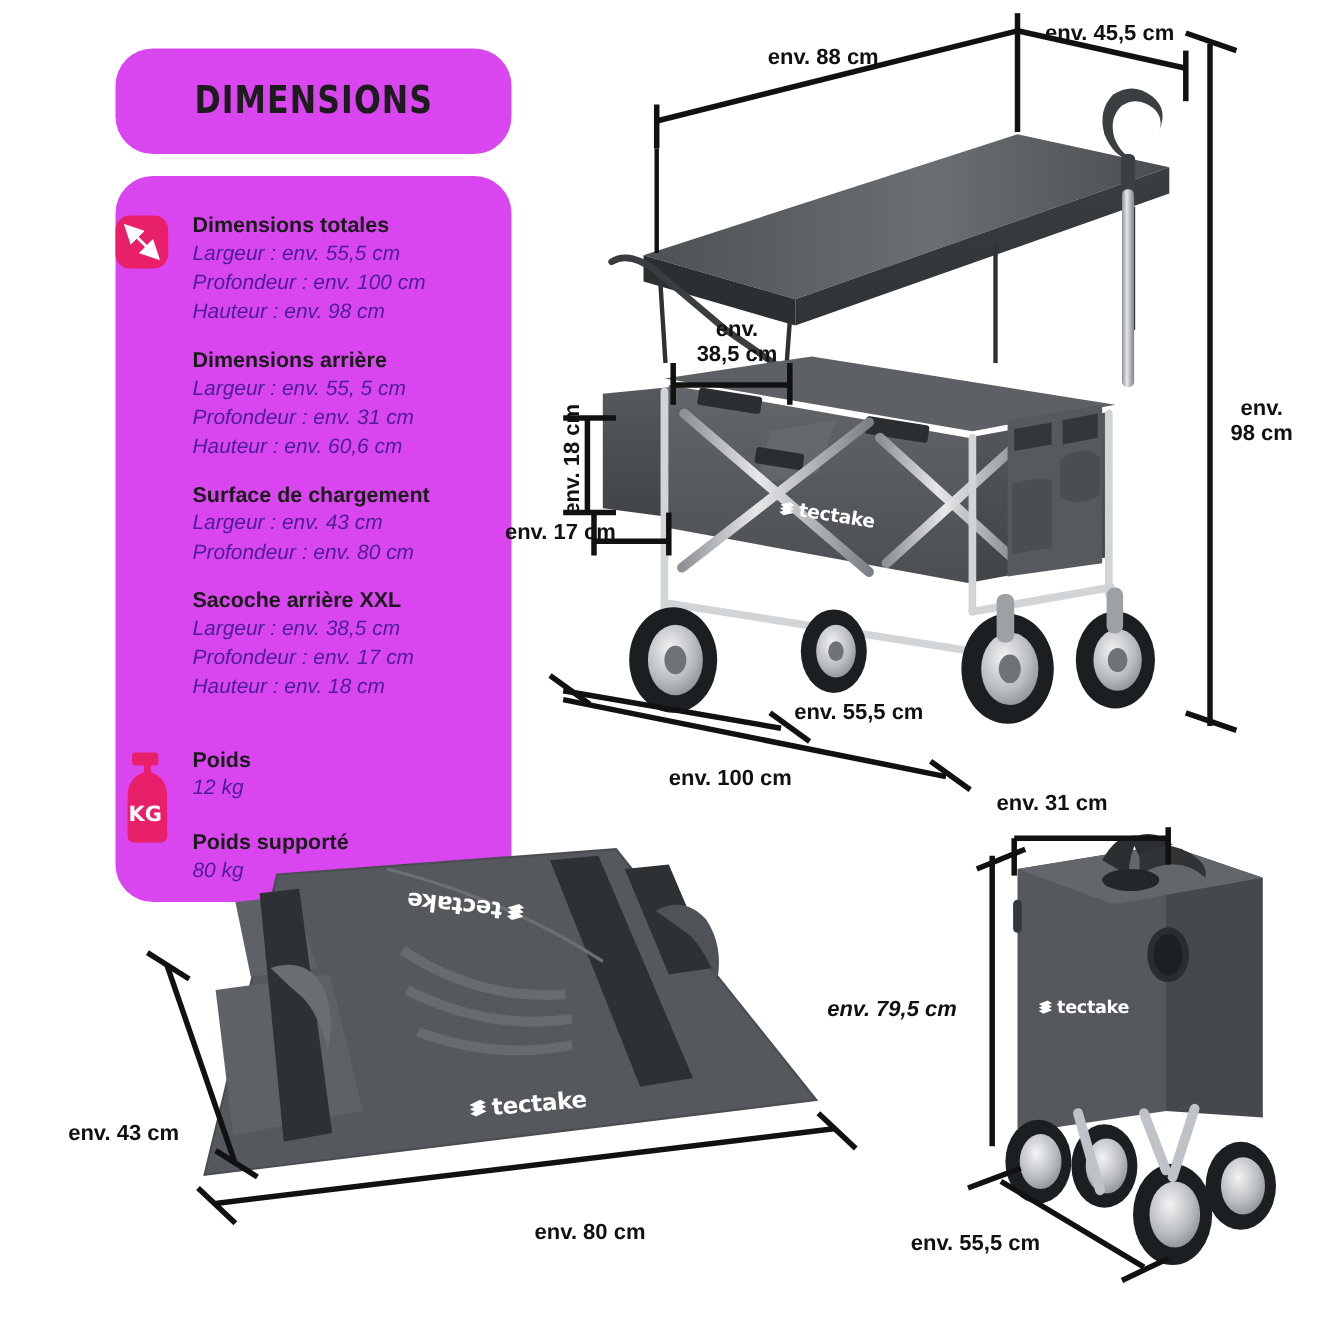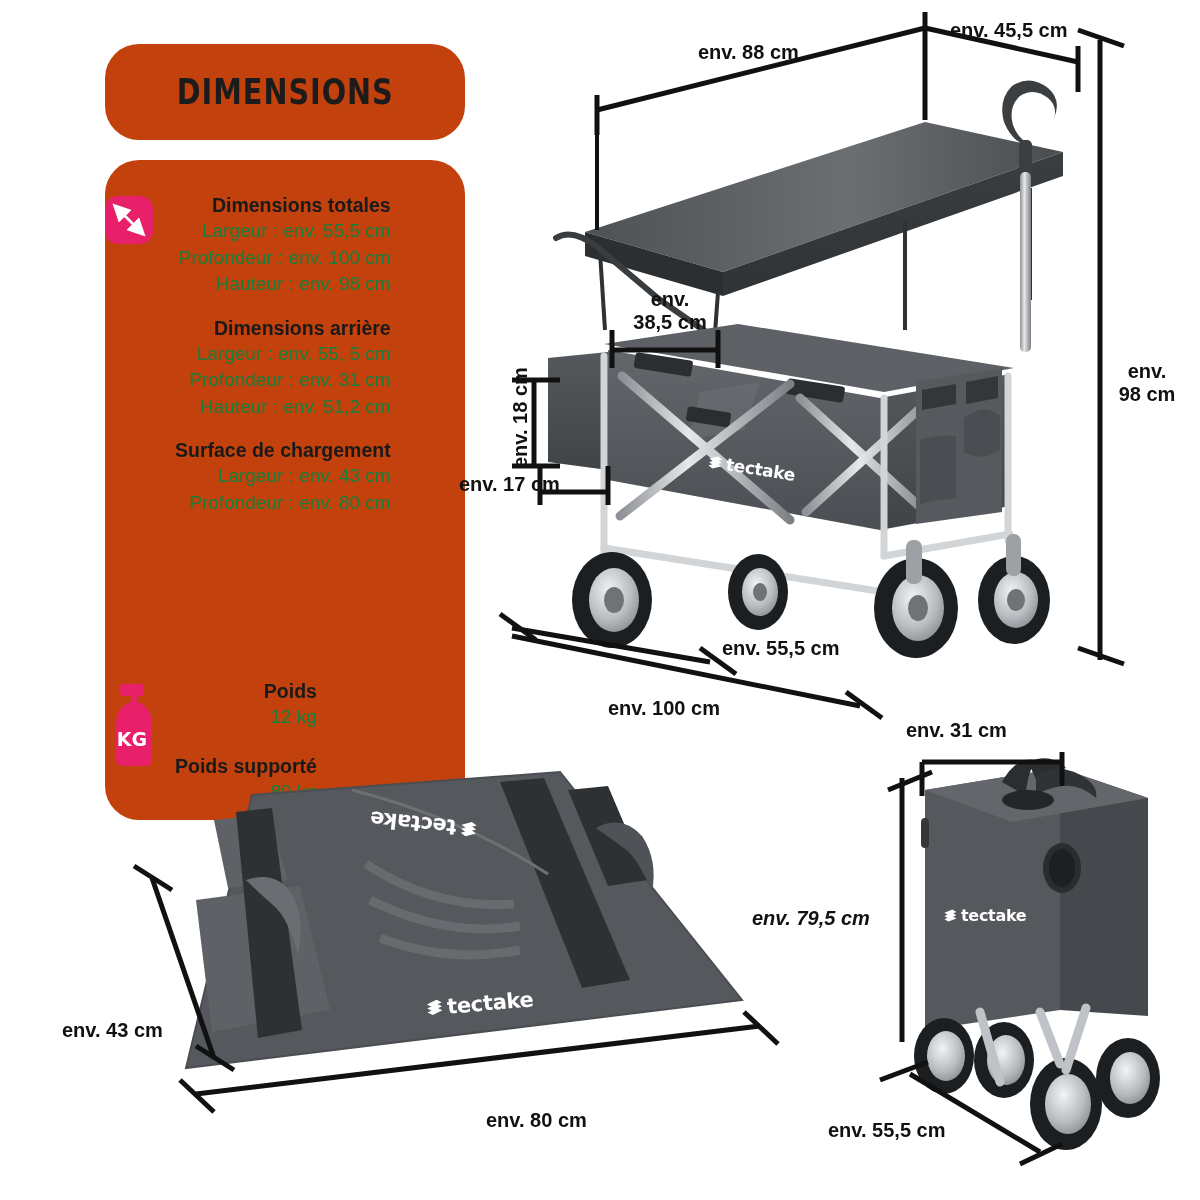--- a/index.html
+++ b/index.html
@@ -7,45 +7,45 @@
     width: 1200px; height: 1200px;
     background: #ffffff;
     font-family: "Liberation Sans", sans-serif;
     overflow: hidden;
   }
   #root { position: relative; width: 1200px; height: 1200px; }
 
   
   .panel {
     position: absolute;
-    background: #c2410c;
+    background: #d946ef;
     border-radius: 34px;
   }
   #title-panel { left: 105px; top: 44px; width: 360px; height: 96px;
     display: flex; align-items: center; justify-content: center; }
   #title-text {
     font-family: "DejaVu Sans", sans-serif;
     font-weight: 700;
     font-size: 35px;
     letter-spacing: 1.2px;
     color: #1c1c1c;
     transform: scaleX(0.82);
     transform-origin: center;
   }
   #specs-panel { left: 105px; top: 160px; width: 360px; height: 660px; }
 
   .spec-row { position: absolute; display: flex; }
   .spec-icon-wrap { width: 62px; flex: 0 0 62px; padding-top: 4px; }
-  .spec-text { padding-left: 8px; text-align: right; }
+  .spec-text { padding-left: 8px; }
   .spec-title {
     font-size: 19.5px; font-weight: 700; color: #1a1a1a;
     line-height: 26px; white-space: nowrap;
   }
   .spec-line {
-    font-size: 19px; color: #15803d; line-height: 26.5px; white-space: nowrap;
+    font-size: 19px; color: #4c1d95; line-height: 26.5px; white-space: nowrap; font-style: italic;
   }
   .spec-group { margin-bottom: 17px; }
 
   
   .icon-dim {
     width: 48px; height: 48px; border-radius: 13px;
     background: #e81f69; position: relative;
   }
   
   .icon-kg { width: 54px; height: 84px; position: relative; }
@@ -101,26 +101,32 @@
       <div class="spec-group">
         <div class="spec-title">Dimensions totales</div>
         <div class="spec-line">Largeur : env. 55,5 cm</div>
         <div class="spec-line">Profondeur : env. 100 cm</div>
         <div class="spec-line">Hauteur : env. 98 cm</div>
       </div>
       <div class="spec-group">
         <div class="spec-title">Dimensions arrière</div>
         <div class="spec-line">Largeur : env. 55, 5 cm</div>
         <div class="spec-line">Profondeur : env. 31 cm</div>
-        <div class="spec-line">Hauteur : env. 51,2 cm</div>
+        <div class="spec-line">Hauteur : env. 60,6 cm</div>
       </div>
       <div class="spec-group">
         <div class="spec-title">Surface de chargement</div>
         <div class="spec-line">Largeur : env. 43 cm</div>
         <div class="spec-line">Profondeur : env. 80 cm</div>
+      </div>
+      <div class="spec-group">
+        <div class="spec-title">Sacoche arrière XXL</div>
+        <div class="spec-line">Largeur : env. 38,5 cm</div>
+        <div class="spec-line">Profondeur : env. 17 cm</div>
+        <div class="spec-line">Hauteur : env. 18 cm</div>
       </div>
     </div>
   </div>
 
   <div class="spec-row" style="left:105px; top:678px; width:360px;">
     <div class="spec-icon-wrap">
       <div class="icon-kg">
         <svg width="54" height="88" viewBox="0 0 54 88">
           <path d="M18 2 h18 a3 3 0 0 1 3 3 v6 a3 3 0 0 1 -3 3 h-4 v6
                    c10 3 15 11 15 22 v36 a6 6 0 0 1 -6 6 h-24 a6 6 0 0 1 -6 -6

